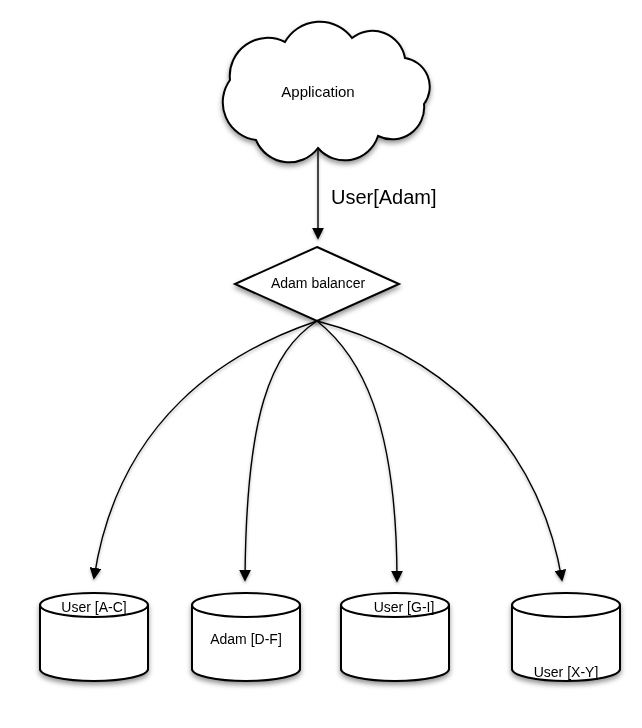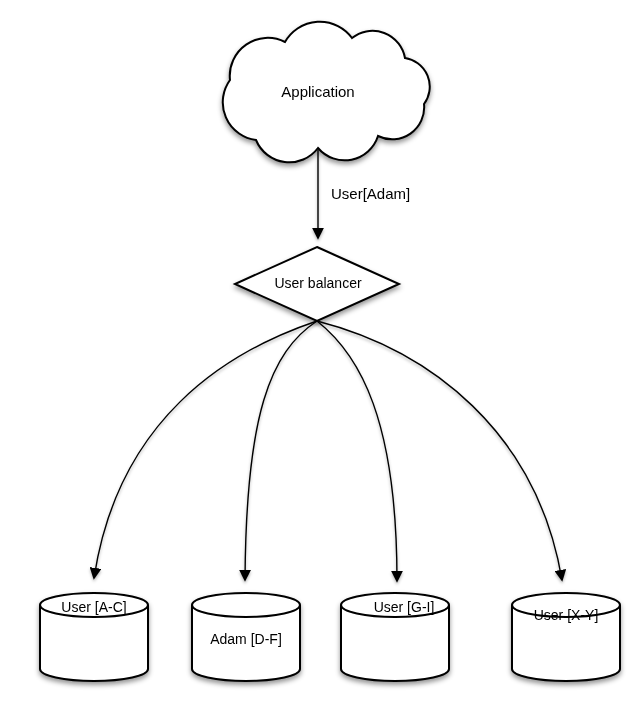--- a/index.html
+++ b/index.html
@@ -49,21 +49,21 @@
     position: absolute;
     color: #000000;
     font-size: 15px;
     line-height: 1.1;
     white-space: nowrap;
   }
   .label.centered {
     transform: translate(-50%, -50%);
   }
   .edge-label {
-    font-size: 15px;
+    font-size: 20px;
   }
   .node-label {
     font-size: 14px;
   }
 </style>
 </head>
 <body>
 
 <div id="stage">
 
@@ -120,23 +120,23 @@
     <g class="cyl-group">
       <path class="cyl-body" d="M 512 605 L 512 669 A 54 12 0 0 0 620 669 L 620 605"></path>
       <ellipse class="cyl-top" cx="566" cy="605" rx="54" ry="12"></ellipse>
     </g>
   </svg>
 
   <div class="label centered node-label" style="left:318px; top:92px; font-size:15px;">Application</div>
 
   <div class="label edge-label" style="left:331px; top:186px;">User[Adam]</div>
 
-  <div class="label centered node-label" style="left:318px; top:284px;">User balancer</div>
+  <div class="label centered node-label" style="left:318px; top:284px;">Adam balancer</div>
 
   <div class="label centered node-label" style="left:94px; top:608px;">User [A-C]</div>
 
   <div class="label centered node-label" style="left:246px; top:640px;">Adam [D-F]</div>
 
   <div class="label centered node-label" style="left:395px; top:608px;margin-left:9px;">User [G-I]</div>
 
-  <div class="label centered node-label" style="left:566px; top:616px;">User [X-Y]</div>
+  <div class="label centered node-label" style="left:566px; top:673px;">User [X-Y]</div>
 
 </div>
 
 </body></html>

